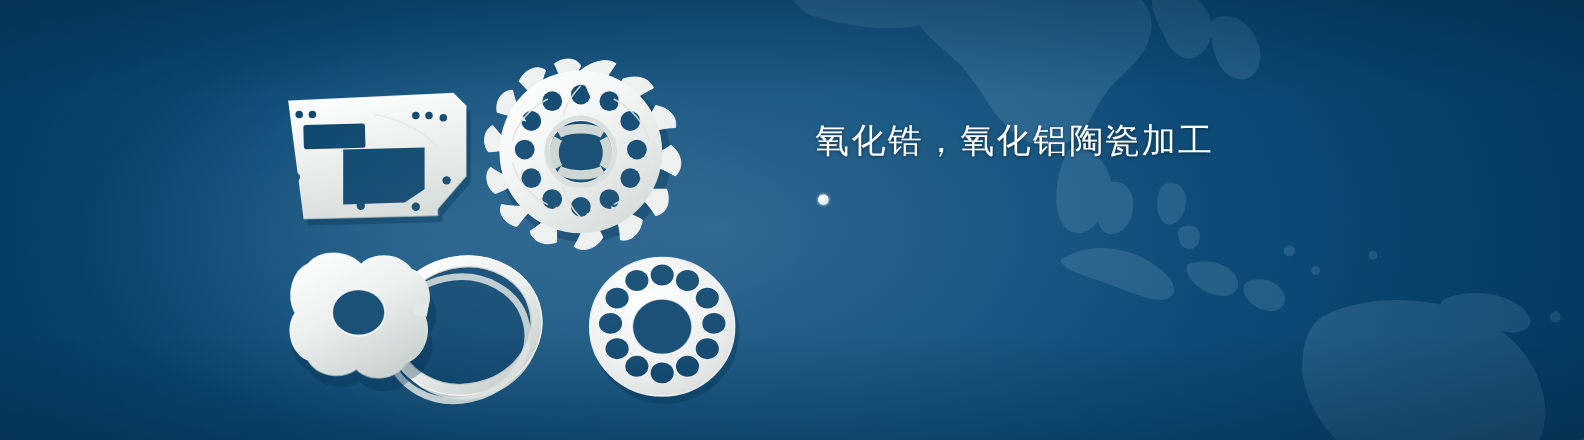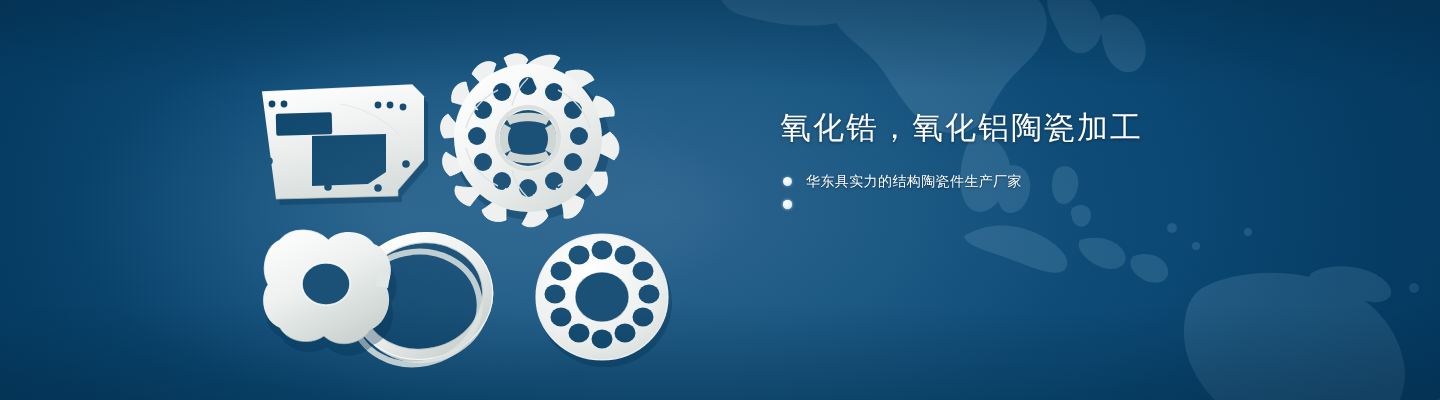--- a/index.html
+++ b/index.html
@@ -45,21 +45,21 @@
   .products{
     position:absolute;
     left:0; top:0;
     width:740px; height:400px;
   }
   .products svg{width:100%;height:100%;display:block;}
 
   
   .copy{
     position:absolute;
-    left:780px; top:108px;
+    left:741px; top:108px;
     width:620px;
   }
   .headline{
     color:#ffffff;
     font-size:31px;
     line-height:40px;
     letter-spacing:2px;
     font-weight:400;
     margin:0 0 22px 0;
     white-space:nowrap;
@@ -345,21 +345,20 @@
 
     </svg>
   </div>
 
   <div class="copy">
     <h1 class="headline">氧化锆，氧化铝陶瓷加工</h1>
 
     <ul class="bullets">
       <li>
         <span class="dot"></span>
-        <span>华东具实力的结构陶瓷件生产厂家</span>
       </li>
       <li>
         <span class="dot"></span>
       </li>
       <li>
         <span class="dot"></span>
       </li>
     </ul>
   </div>
 

